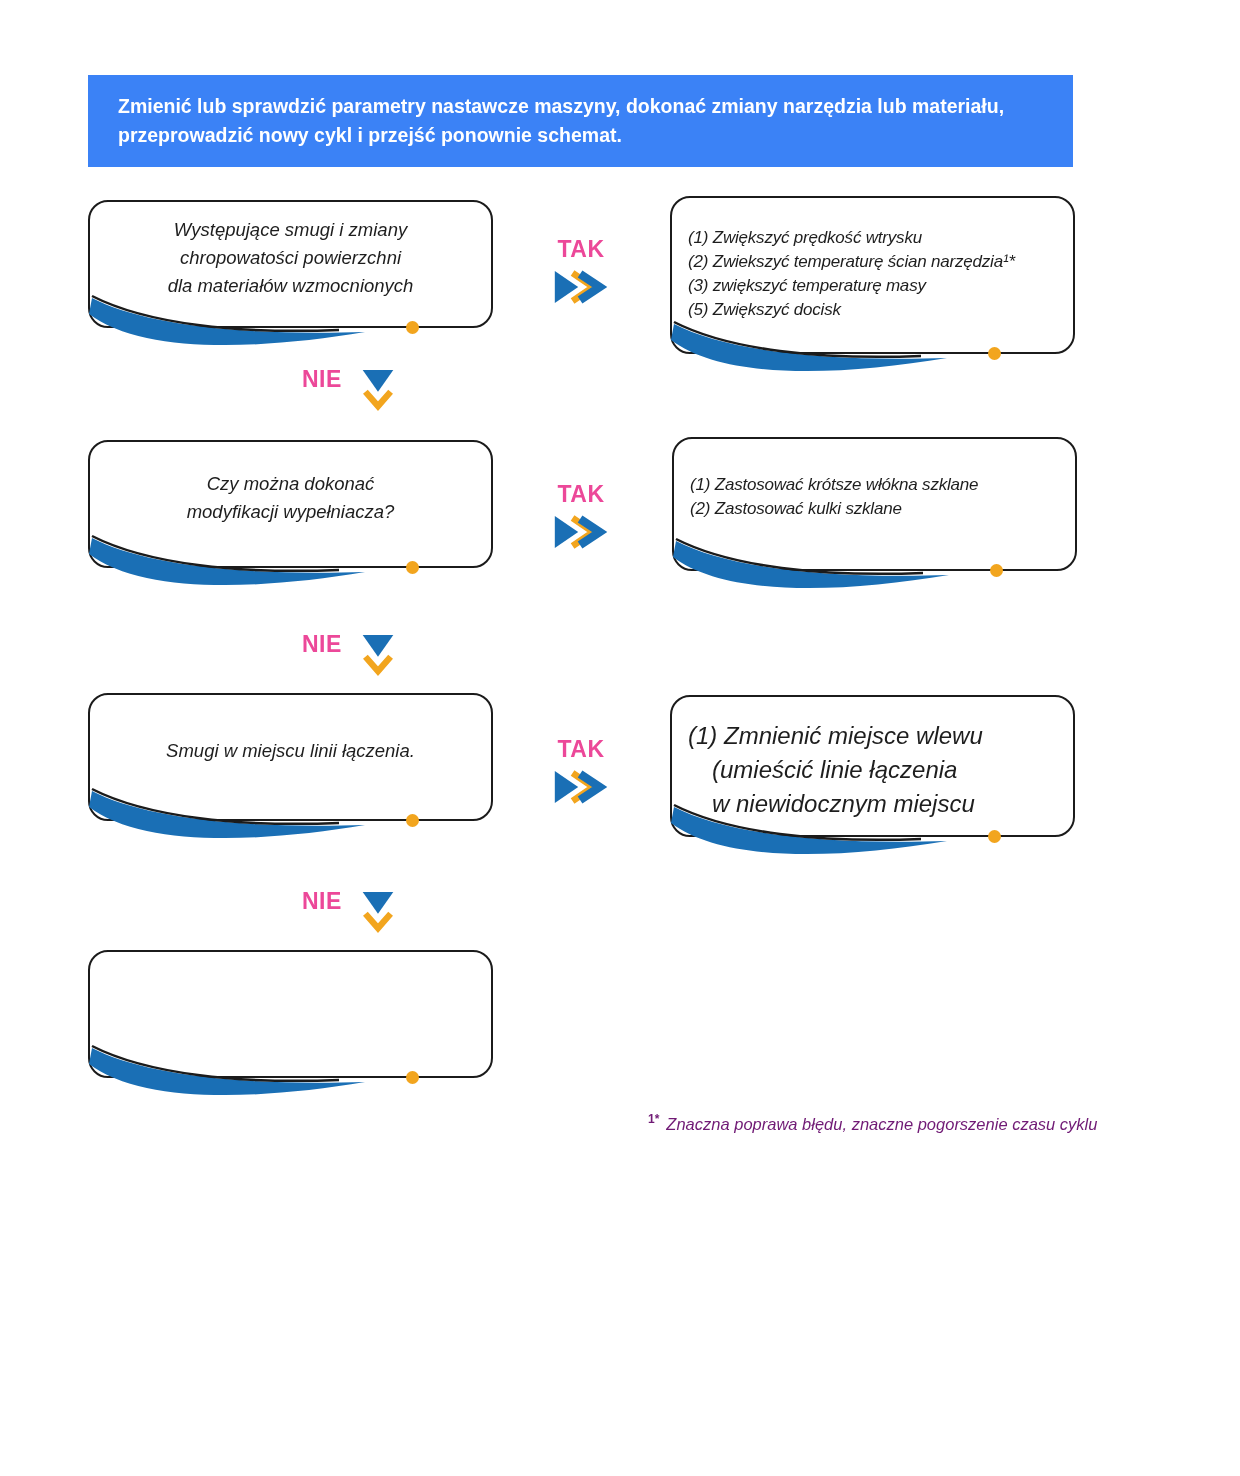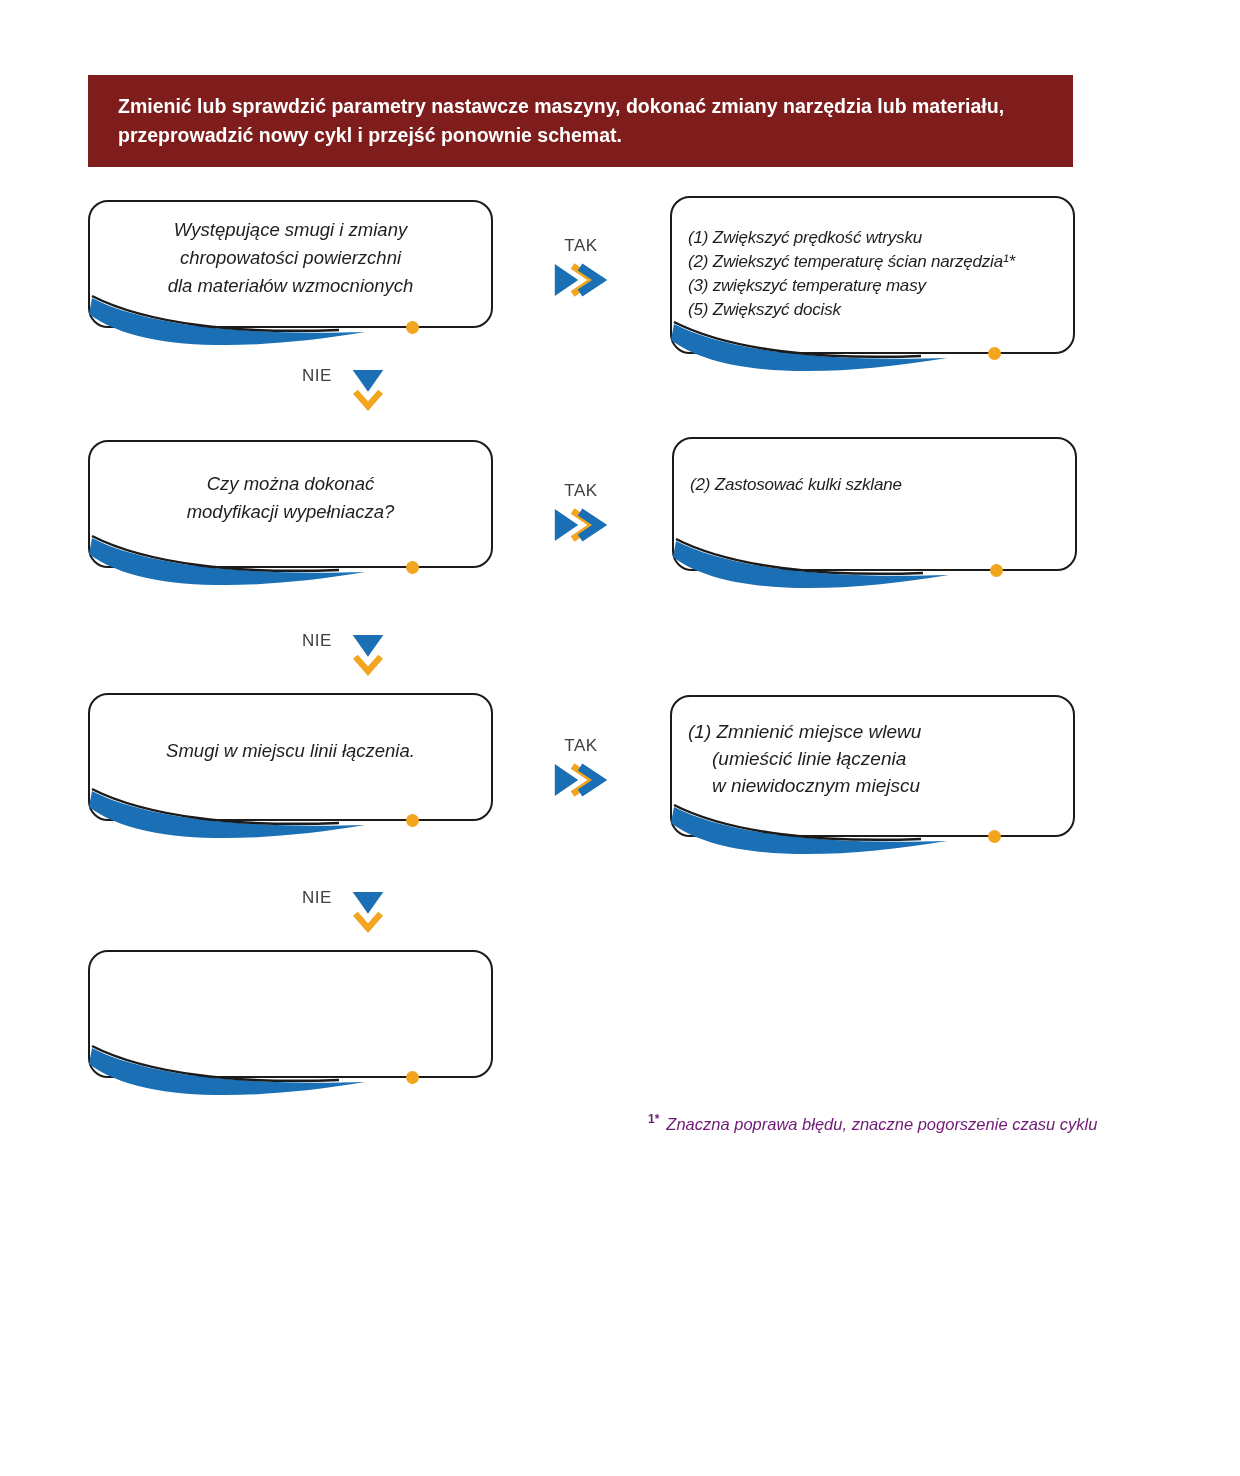--- a/index.html
+++ b/index.html
@@ -2,21 +2,21 @@
 <html><head>
 <meta charset="utf-8">
 <style>
   * { margin:0; padding:0; box-sizing:border-box; }
   html,body { background:#ffffff; }
   body { font-family:"Liberation Sans", sans-serif; color:#1e1e1e; }
   .canvas { position:relative; width:1240px; height:1476px; background:#fff; overflow:hidden; }
 
   .header {
     position:absolute; left:88px; top:75px; width:985px; height:92px;
-    background:#7f1d1d; color:#fff; font-weight:bold; font-size:19.5px;
+    background:#3b82f6; color:#fff; font-weight:bold; font-size:19.5px;
     line-height:1.5; padding:14px 30px; display:flex; flex-direction:column; justify-content:center;
   }
 
   .box {
     position:absolute; border:2.5px solid #1b1b1b; border-radius:20px; background:#fff;font-style:italic;
   }
   .qtext {
     height:100%; display:flex; flex-direction:column; justify-content:center; align-items:center;
     text-align:center; font-size:18.5px; line-height:1.5; padding-bottom:12px;
   }
@@ -25,21 +25,21 @@
   .list .indent { padding-left:24px; text-indent:0; }
   .final-text { font-size:18px; line-height:1.5; padding:16px 0 0 14px; }
   .final-text .indent { margin-left:30px; }
 
   .swoosh { position:absolute; left:-3px; bottom:-30px; width:285px; height:62px; pointer-events:none; }
   .dot {
     position:absolute; right:72px; bottom:-7.5px; width:13px; height:13px;
     border-radius:50%; background:#f2a51e;
   }
 
-  .label { font-weight:normal; font-size:17px; color:#404040; letter-spacing:0.5px; }
+  .label { font-weight:bold; font-size:23px; color:#ec4899; letter-spacing:0.5px; }
   .tak { position:absolute; width:70px; display:flex; flex-direction:column; align-items:center; gap:5px; }
   .nie { position:absolute; display:flex; align-items:flex-start; gap:18px; }
   .arrow-right { width:58px; height:38px; }
   .arrow-down  { width:36px; height:46px; }
 
   .footnote { position:absolute; left:648px; top:1112px; font-size:16.5px; font-style:italic; color:#701a75; }
   .footnote .mark { font-style:normal; font-size:12px; vertical-align:super; margin-right:7px; font-weight:bold; }
 </style>
 </head>
 <body>
@@ -111,20 +111,21 @@
     <span class="label">TAK</span>
     <svg class="arrow-right" viewBox="0 0 62 40">
       <path d="M22 5 L44 20 L22 35" fill="none" stroke="#f2a51e" stroke-width="7"></path>
       <path d="M3 3 L28 20 L3 37 Z" fill="#1a6fb5"></path>
       <path d="M30 6 L51 20 L30 34" fill="none" stroke="#1a6fb5" stroke-width="9"></path>
     </svg>
   </div>
 
   <div class="box" style="left:672px; top:437px; width:405px; height:134px; display:flex; flex-direction:column; justify-content:flex-start; padding-top:34px;">
     <div class="list">
+      <div class="item">(1) Zastosować krótsze włókna szklane</div>
       <div class="item">(2) Zastosować kulki szklane</div>
     </div>
     <svg class="swoosh" viewBox="0 0 285 62">
       <path d="M5 4 C 55 30, 150 42, 278 38 C 170 56, 55 60, 2 20 Z" fill="#1a6fb5"></path>
       <path d="M 252 36 C 150 40, 60 30, 5 2" stroke="#1b1b1b" stroke-width="2.5" fill="none"></path>
     </svg>
     <span class="dot"></span>
   </div>
 
   <div class="nie" style="left:302px; top:631px;">
@@ -149,21 +150,21 @@
   <div class="tak" style="left:546px; top:736px;">
     <span class="label">TAK</span>
     <svg class="arrow-right" viewBox="0 0 62 40">
       <path d="M22 5 L44 20 L22 35" fill="none" stroke="#f2a51e" stroke-width="7"></path>
       <path d="M3 3 L28 20 L3 37 Z" fill="#1a6fb5"></path>
       <path d="M30 6 L51 20 L30 34" fill="none" stroke="#1a6fb5" stroke-width="9"></path>
     </svg>
   </div>
 
   <div class="box" style="left:670px; top:695px; width:405px; height:142px; display:flex; flex-direction:column; justify-content:flex-start; padding-top:22px;">
-    <div class="list" style="font-size:19px; letter-spacing:0;">
+    <div class="list" style="font-size:24px; letter-spacing:0;">
       <div class="item">(1) Zmnienić miejsce wlewu</div>
       <div class="indent">(umieścić linie łączenia</div>
       <div class="indent">w niewidocznym miejscu</div>
     </div>
     <svg class="swoosh" viewBox="0 0 285 62">
       <path d="M5 4 C 55 30, 150 42, 278 38 C 170 56, 55 60, 2 20 Z" fill="#1a6fb5"></path>
       <path d="M 252 36 C 150 40, 60 30, 5 2" stroke="#1b1b1b" stroke-width="2.5" fill="none"></path>
     </svg>
     <span class="dot"></span>
   </div>

